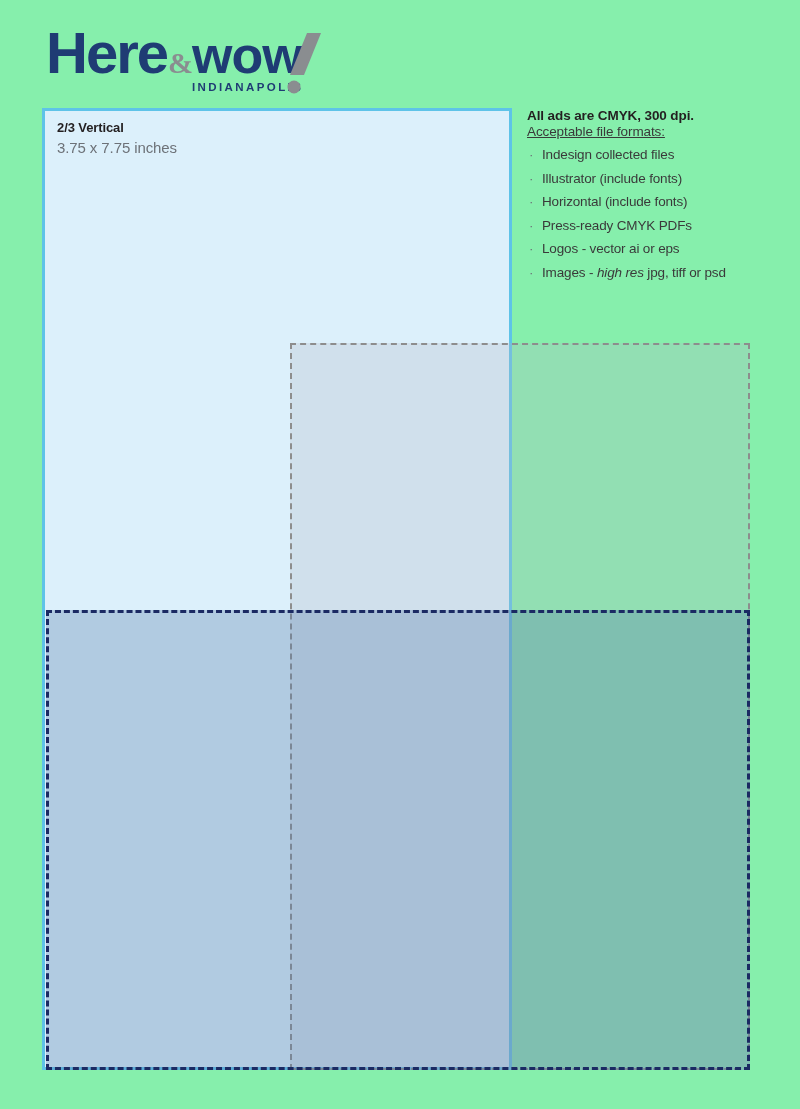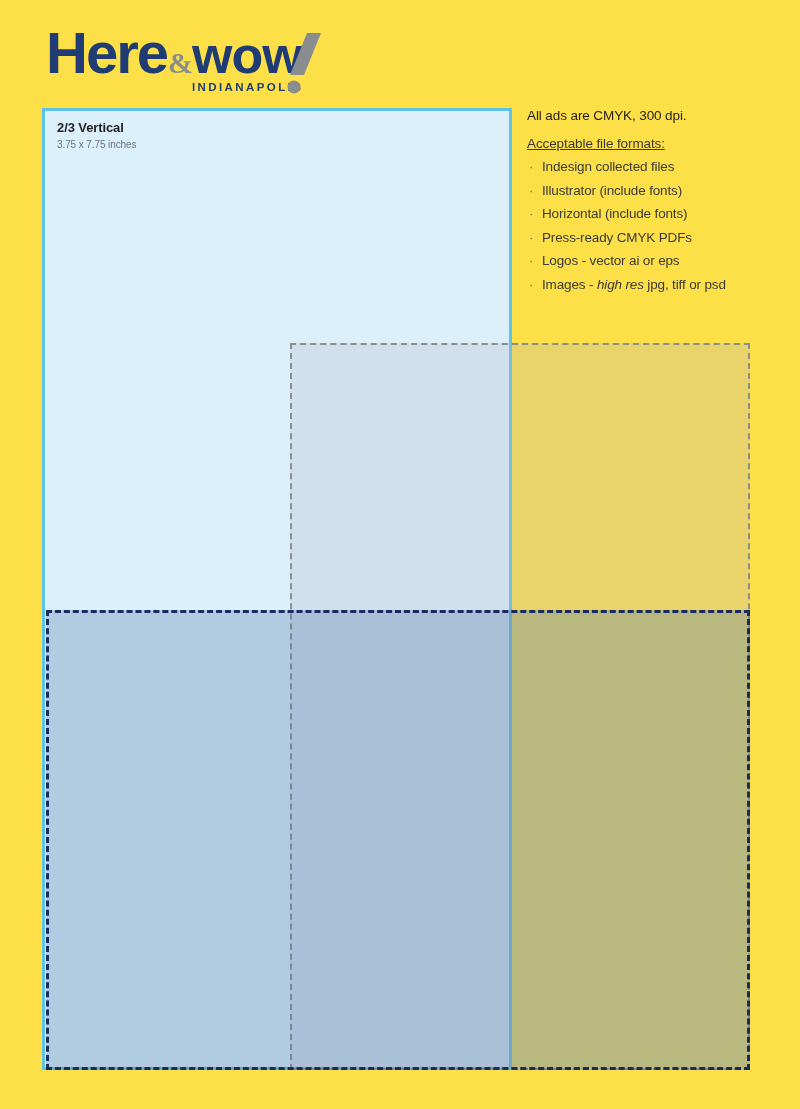--- a/index.html
+++ b/index.html
@@ -12,21 +12,21 @@
     height: 1109px;
     position: relative;
     font-family: "Liberation Sans", sans-serif;
     overflow: hidden;
   }
 
   
   #page {
     position: absolute;
     inset: 0;
-    background: #fde047;
+    background: #86efac;
   }
 
   
   #logo {
     position: absolute;
     left: 46px;
     top: 22px;
     width: 290px;
     height: 78px;
   }
@@ -75,21 +75,21 @@
     line-height: 1.15;
   }
   .box-label .title {
     font-size: 13px;
     font-weight: bold;
     color: #231f20;
     letter-spacing: -0.1px;
     margin: 0 0 3px 0;
   }
   .box-label .dims {
-    font-size: 10px;
+    font-size: 15px;
     font-weight: normal;
     color: #6d7278;
     letter-spacing: -0.1px;
     margin: 0;
   }
 
   #label-23v { left: 57px; top: 121px; }
   #label-12v { left: 305px; top: 349px; }
   #label-12h { left: 57px; top: 623px; }
 
@@ -97,23 +97,23 @@
   #specs {
     position: absolute;
     left: 527px;
     top: 108px;
     width: 240px;
     z-index: 20;
     color: #2a2a2a;
   }
   #specs .spec-heading {
     font-size: 13.5px;
-    font-weight: normal;
+    font-weight: bold;
     color: #231f20;
-    margin: 0 0 13px 0;
+    margin: 0 0 1px 0;
     letter-spacing: -0.1px;
   }
   #specs .spec-subheading {
     font-size: 13.5px;
     color: #3a3a3a;
     margin: 0 0 7px 0;
     letter-spacing: -0.1px;
     text-decoration: underline;
   }
   #specs ul {

